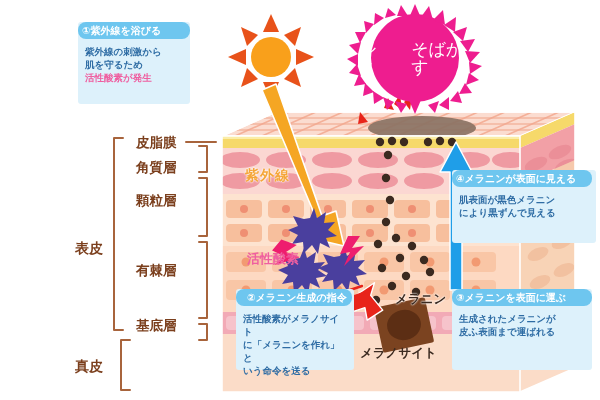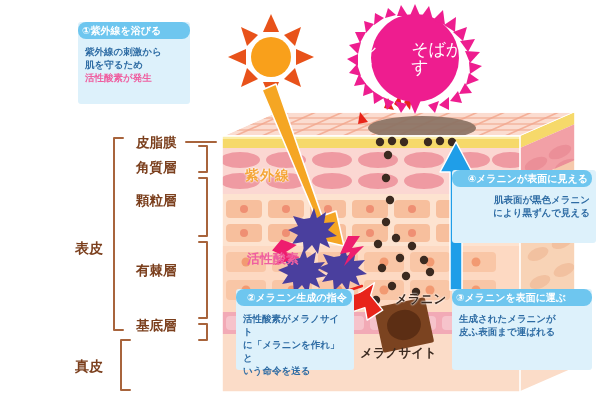--- a/index.html
+++ b/index.html
@@ -31,21 +31,21 @@
   #box1 { left: 78px; top: 22px; width: 112px; height: 82px; background:#ddf1fb; }
   #box1 .bx-head { width: 112px; }
   #box1 .bx-body { background: transparent; }
 
   #box2 { left: 236px; top: 289px; width: 118px; height: 81px; }
   #box2 .bx-head { width: 116px; padding-left: 11px; }
 
   #box3 { left: 452px; top: 289px; width: 140px; height: 81px; }
   #box3 .bx-head { width: 140px; }
 
-  #box4 { left: 452px; top: 170px; width: 144px; height: 73px; text-align: right; }
+  #box4 { left: 452px; top: 170px; width: 144px; height: 73px; }
   #box4 .bx-head { width: 140px; }
 
   
   #starburst {
     left: 360px; top: 8px; width: 110px; height: 100px;
   }
   #starburst .star-label {
     position: absolute; left: 0; top: 0; width: 110px; height: 100px;
     display: flex; align-items: center; justify-content: center;
     color: #ffffff; font-weight: normal; line-height: 1.08; pointer-events: none;

